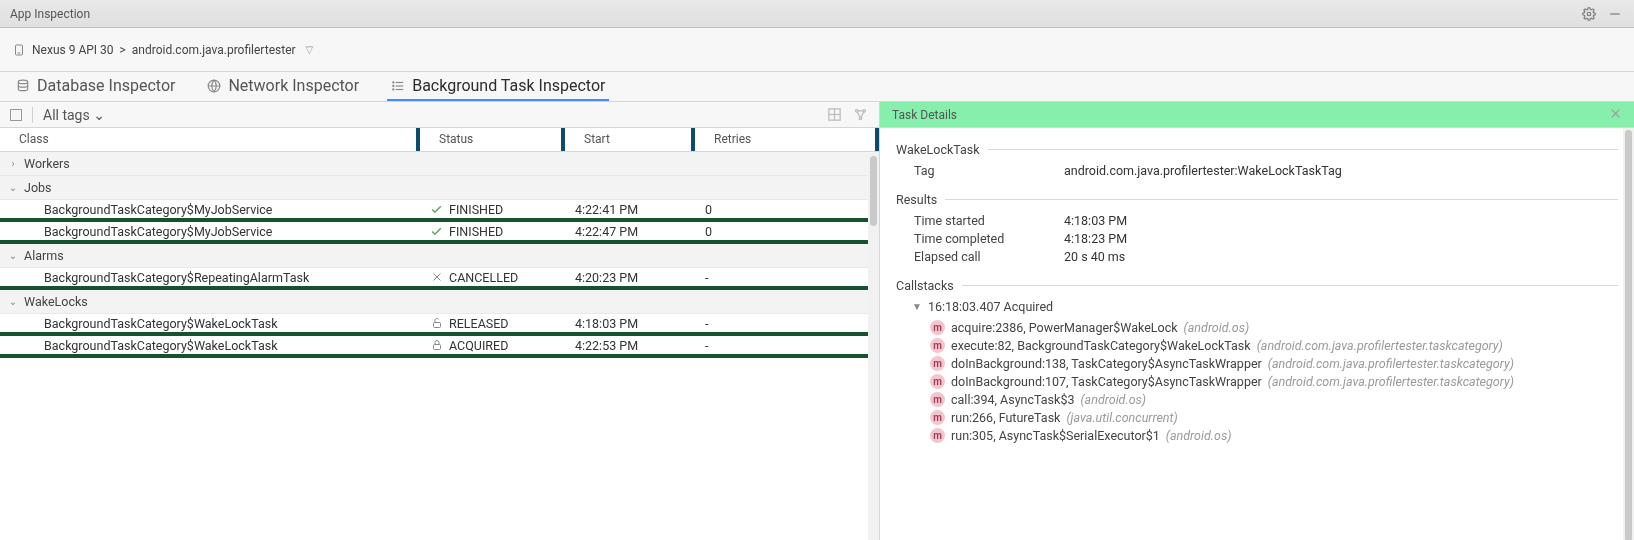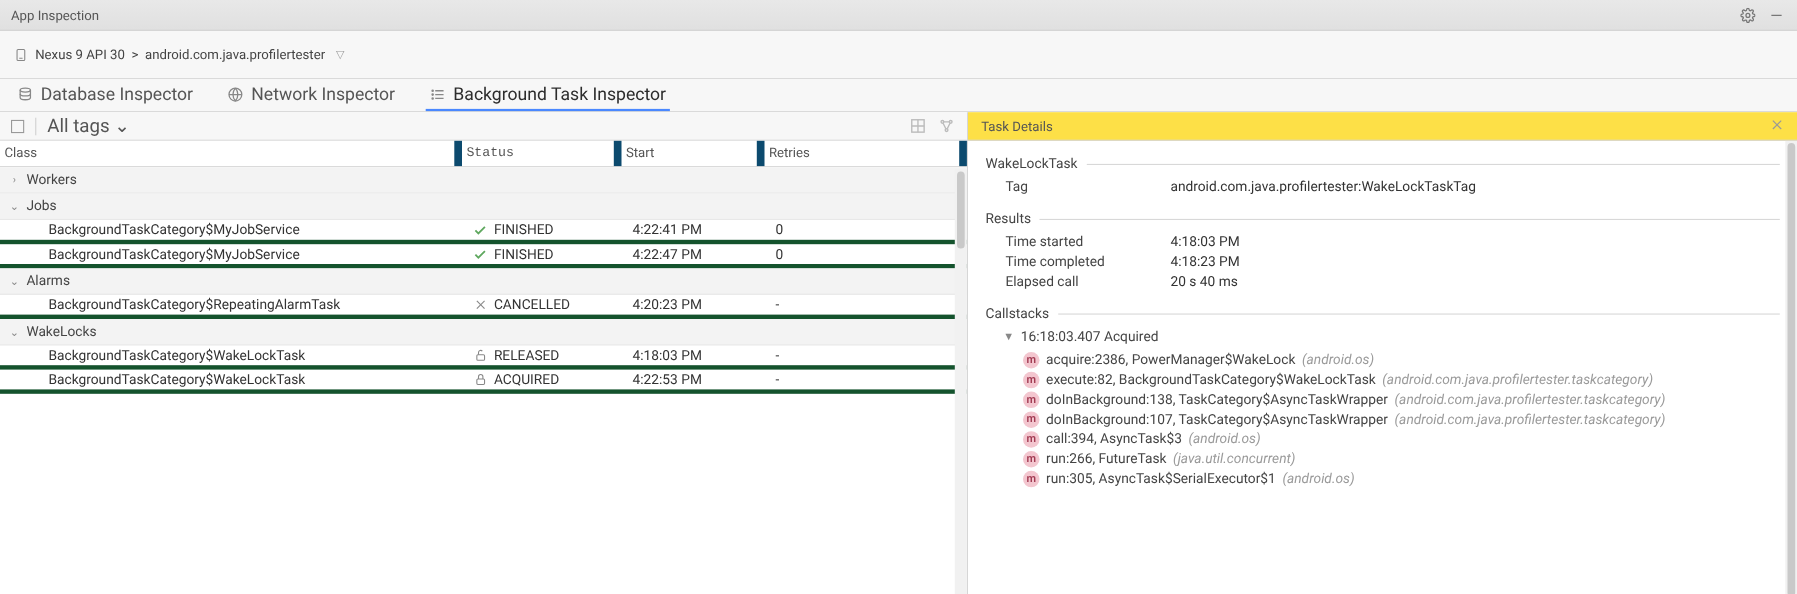--- a/index.html
+++ b/index.html
@@ -63,40 +63,40 @@
 .right { flex:1; display:flex; flex-direction:column;}
 
 
 .filterbar {
   height: 26px;
   background:#f7f7f7;
   border-bottom:1px solid #d6d6d6;
   display:flex; align-items:center;
   padding:0 10px;
   gap:10px;
-  font-size:17px;
+  font-size:14px;
   color:#555;
 }
 .filterbar .stop-icon { width:12px;height:12px;border:1.5px solid #999; }
 .filterbar .divider { width:1px; height:16px; background:#d0d0d0; }
 .filterbar .spacer{flex:1;}
 .filterbar .toolicon{width:16px;height:16px;color:#bbb;cursor:pointer;}
 
 
 .thead {
   height: 24px;
   border-bottom:1px solid #d6d6d6;
   display:flex;
   font-size:12px;
   color:#555;
   background:#fff;
 }
-.thead .col { padding:4px 4px; border-right:7px solid #0c4a6e; }
+.thead .col { padding:4px 19px; border-right:4px solid #0c4a6e; }
 .col-class{width:420px;}
-.col-status{width:145px;font-family:Liberation Mono, monospace;}
+.col-status{width:145px;}
 .col-start{width:130px;}
 .col-retries{flex:1;}
 
 
 .rows{flex:1;overflow-y:auto;font-size:12.5px;}
 .group-row{
   height:24px;display:flex;align-items:center;
   background:#f3f3f3;border-bottom:1px solid #e8e8e8;
   padding:0 8px;gap:6px;color:#444;cursor:pointer;
 }
@@ -109,21 +109,21 @@
 .cell-class{width:420px;padding-left:44px !important;}
 .cell-status{width:145px;display:flex;align-items:center;gap:6px;}
 .cell-start{width:130px;}
 .cell-retries{flex:1;}
 .status-icon{width:13px;height:13px;display:inline-flex;align-items:center;justify-content:center;}
 .left-scroll{position:absolute;top:52px;right:0;bottom:0;width:11px;background:#f1f1f1;}
 .left-scroll .thumb{position:absolute;top:2px;left:2px;right:2px;height:70px;background:#c9c9c9;border-radius:5px;}
 
 
 .panel-title{
-  height:26px;background:#fde047;border-bottom:1px solid #d6d6d6;
+  height:26px;background:#86efac;border-bottom:1px solid #d6d6d6;
   display:flex;align-items:center;padding:0 12px;font-size:12px;color:#555;
 }
 .panel-title .spacer{flex:1;}
 .panel-body{flex:1;overflow-y:auto;padding:8px 16px 8px 16px;position:relative;}
 
 .section-hdr{
   display:flex;align-items:center;gap:8px;margin:6px 0 6px 0;
 }
 .section-hdr .label{font-size:12.5px;color:#444;}
 .section-hdr .line{flex:1;height:1px;background:#d8d8d8;}

